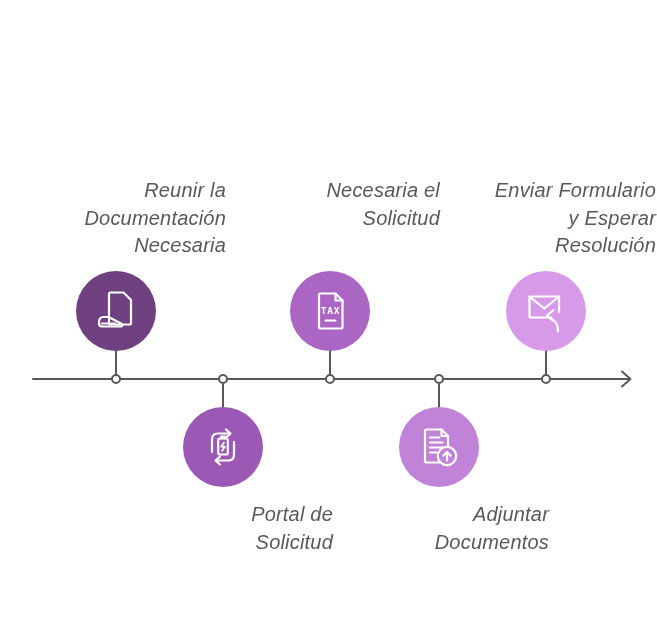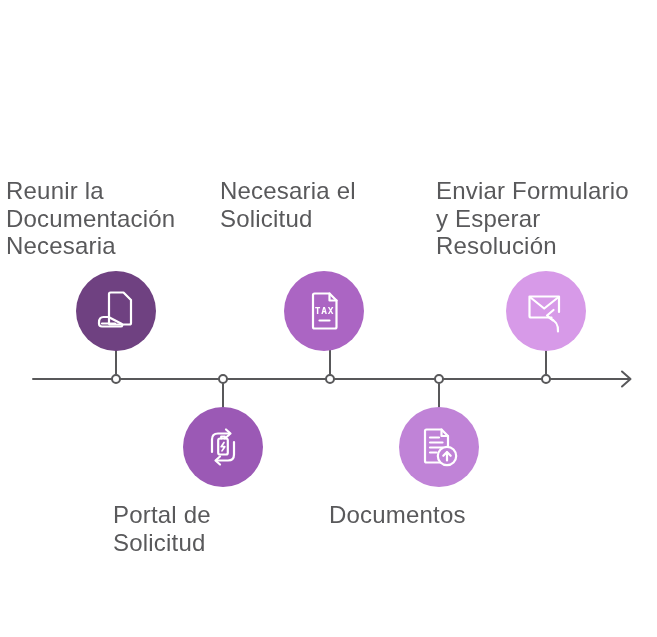--- a/index.html
+++ b/index.html
@@ -12,40 +12,41 @@
     font-family: "Liberation Sans", sans-serif;
   }
   .axis-svg {
     position: absolute;
     left: 0; top: 0;
     width: 657px; height: 637px;
   }
   .label {
     position: absolute;
     width: 220px;
-    text-align: left;
-    font-size: 24px;
+    text-align: right;
+    font-size: 20px;
     line-height: 27.5px;
     letter-spacing: 0.2px;
     color: #59595b;
+    font-style: italic;
   }
   .label span { display: block; }
   .circle {
     position: absolute;
     width: 80px; height: 80px;
     border-radius: 50%;
     display: flex;
     align-items: center;
     justify-content: center;
   }
   .circle svg { display: block; }
   
   .c1 { left: 76px;  top: 271px; }
   .c2 { left: 183px; top: 407px; }
-  .c3 { left: 284px; top: 271px; text-align: center; }
+  .c3 { left: 290px; top: 271px; text-align: center; }
   .c4 { left: 399px; top: 407px; }
   .c5 { left: 506px; top: 271px; }
   .l1 { left: 6px;   top: 177px; }
   .l2 { left: 113px; top: 501px; }
   .l3 { left: 220px; top: 177px; }
   .l4 { left: 329px; top: 501px; }
   .l5 { left: 436px; top: 177px; }
 </style>
 </head>
 <body>
@@ -118,20 +119,21 @@
       <path d="M17 16.5 H26"></path>
       <path d="M17 21.5 H29.5"></path>
       <path d="M17 26.5 H29.5"></path>
       <path d="M17 31.5 H23.5"></path>
       <circle cx="34" cy="35" r="9.2" stroke="#ffffff" stroke-width="2.2" fill="#c083d7"></circle>
       <path d="M34 39.5 V31.5"></path>
       <polyline points="30.3,34.8 34,31 37.7,34.8"></polyline>
     </svg>
   </div>
   <div class="label l4">
+    <span>Adjuntar</span>
     <span>Documentos</span>
   </div>
 
   <div class="label l5">
     <span>Enviar Formulario</span>
     <span>y Esperar</span>
     <span>Resolución</span>
   </div>
   <div class="circle c5" style="background-color: rgb(215, 154, 232);">
     <svg width="52" height="52" viewBox="0 0 52 52" fill="none" stroke="#ffffff" stroke-width="2.2" stroke-linecap="round" stroke-linejoin="round">

